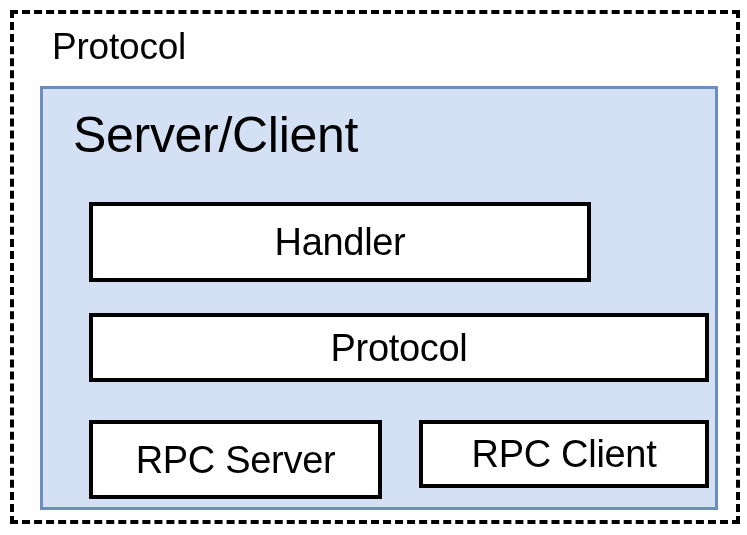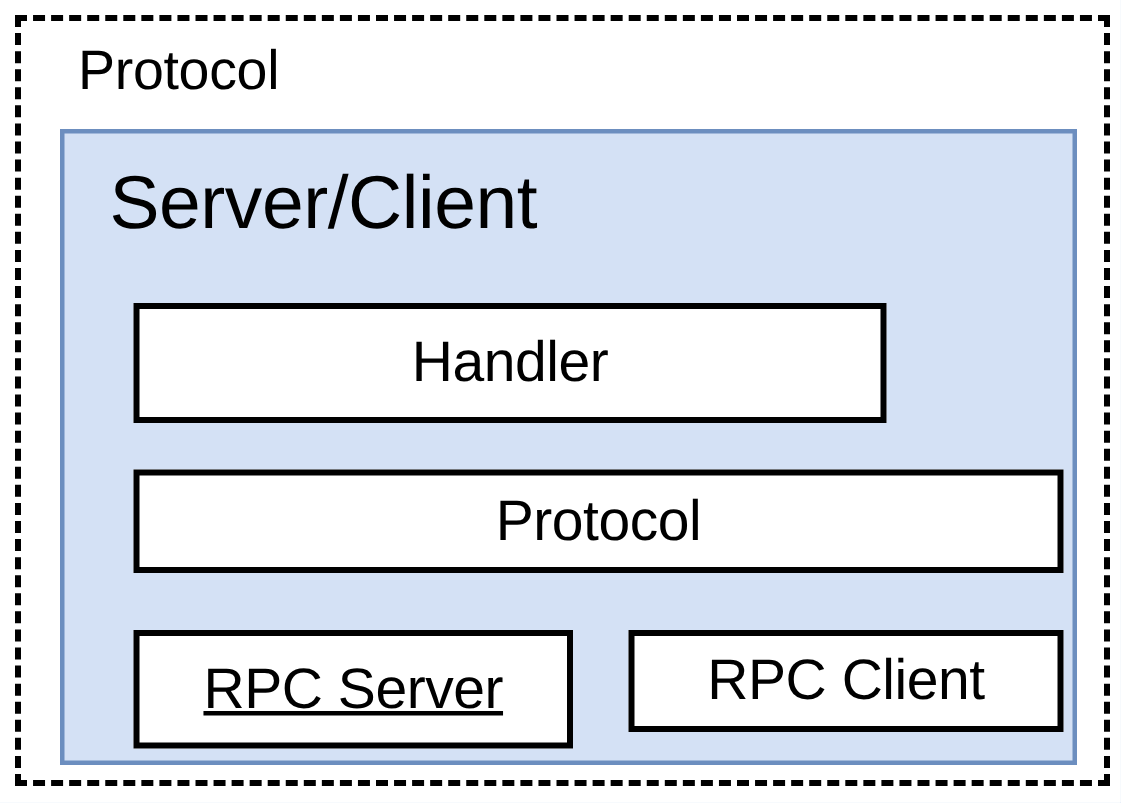--- a/index.html
+++ b/index.html
@@ -96,21 +96,20 @@
     left: 46px;
     top: 224px;
     width: 620px;
     height: 69px;
   }
   .box-rpc-server {
     left: 46px;
     top: 331px;
     width: 293px;
     height: 79px;
-    text-decoration: underline;
   }
   .box-rpc-client {
     left: 376px;
     top: 331px;
     width: 290px;
     height: 68px;
   }
 </style>
 </head>
 <body>

